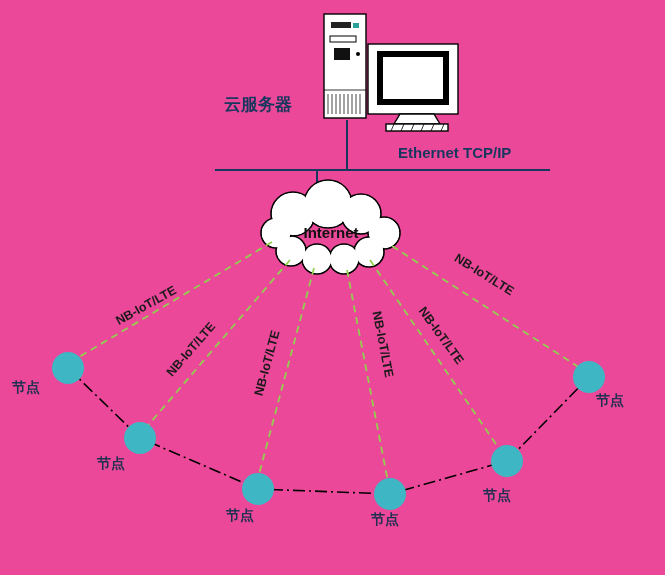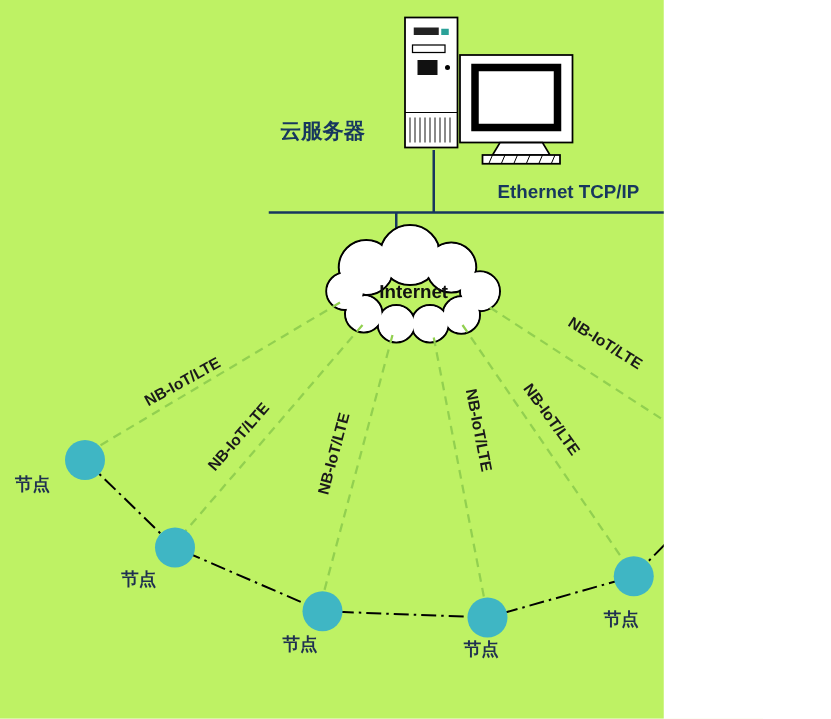--- a/index.html
+++ b/index.html
@@ -1,16 +1,16 @@
 <!DOCTYPE html>
 <html><head>
 <meta charset="utf-8">
 <style>
   html,body{margin:0;padding:0;background:#fff;}
-  .canvas{width:531px;height:575px;position:relative;background:#bef264;overflow:hidden;}
+  .canvas{width:665px;height:575px;position:relative;background:#ec4899;overflow:hidden;}
   svg{display:block;}
   text{font-family:"Liberation Sans","DejaVu Sans",sans-serif;}
   .lbl-navy{fill:#17375e;font-weight:bold;}
   .lbl-black{fill:#111111;font-weight:bold;}
   .lbl-node{fill:#1f3050;font-weight:bold;font-size:14px;}
   .lbl-link{fill:#1a1a1a;font-weight:bold;font-size:12.5px;}
   .cloud-stroke{fill:#ffffff;stroke:#000000;stroke-width:1.6;}
   .cloud-fill{fill:#ffffff;stroke:none;}
   .hw{fill:#ffffff;stroke:#000000;stroke-width:1.4;}
 </style>

